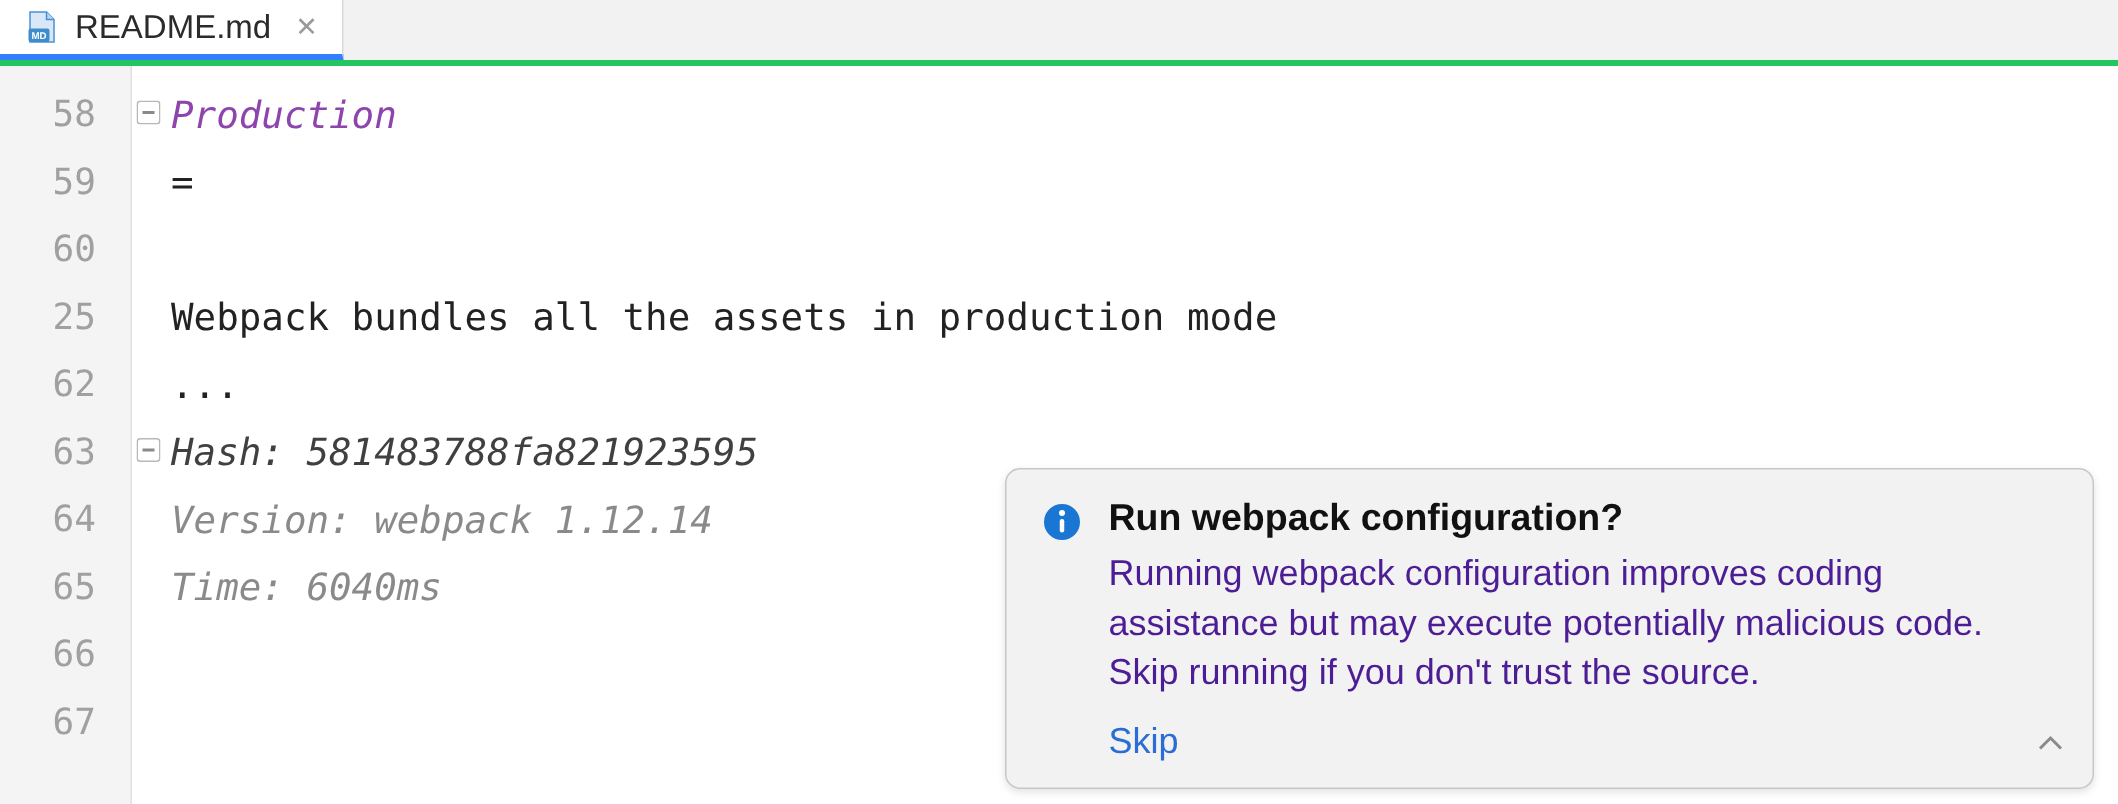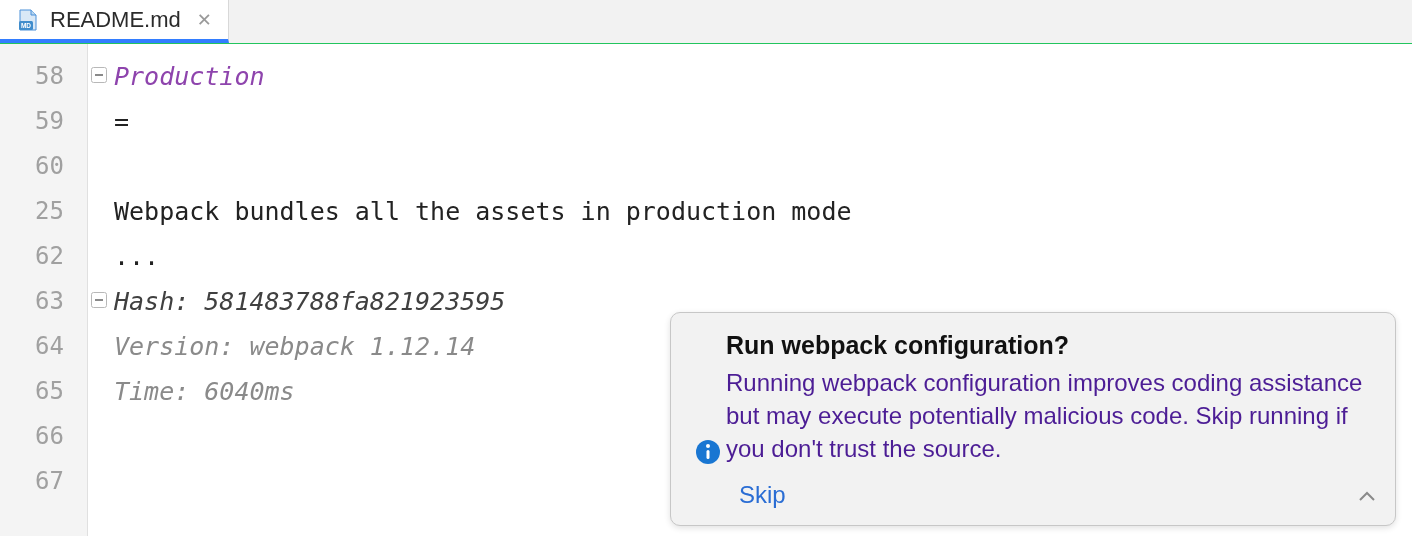--- a/index.html
+++ b/index.html
@@ -1,20 +1,20 @@
 <!DOCTYPE html>
 <html><head>
 <meta charset="utf-8">
 <style>
   * { box-sizing: border-box; margin: 0; padding: 0; }
   html, body { width: 1412px; height: 536px; overflow: hidden; font-family: -apple-system, BlinkMacSystemFont, "Segoe UI", sans-serif; background: #fff; }
   .root { display: flex; flex-direction: column; width: 100%; height: 100%; }
 
   
-  .tabbar { display: flex; align-items: stretch; height: 44px; background: #f2f2f2; border-bottom: 1px solid #22c55e; }
+  .tabbar { display: flex; align-items: stretch; height: 44px; background: #f2f2f2; border-bottom: 4px solid #22c55e; }
   .tab { display: flex; align-items: center; gap: 10px; padding: 0 16px; background: #fff; border-right: 1px solid #d8d8d8; border-bottom: 4px solid #337dff; position: relative; }
   .tab-icon { width: 24px; height: 24px; display: flex; align-items: center; justify-content: center; }
   .tab-label { font-size: 22px; color: #2b2b2b; }
   .tab-close { font-size: 18px; color: #9a9a9a; margin-left: 6px; }
 
   
   .editor { display: flex; flex: 1; position: relative; }
   .gutter { width: 88px; background: #f4f4f4; border-right: 1px solid #e0e0e0; padding-top: 10px; }
   .ln { height: 45px; line-height: 45px; text-align: center; padding-left: 12px; font-family: "Menlo","Consolas","DejaVu Sans Mono",monospace; font-size: 24px; color: #a0a0a0; }
   .fold-col { width: 26px; position: relative; padding-top: 10px; }
@@ -22,21 +22,21 @@
   .code { flex: 1; padding-top: 10px; font-family: "Menlo","Consolas","DejaVu Sans Mono",monospace; font-size: 25px; background: #fff; position: relative; }
   .line { height: 45px; line-height: 45px; white-space: pre; }
   .tok-heading { color: #8e44ad; font-style: italic; }
   .tok-punct { color: #222; }
   .tok-plain { color: #222; }
   .tok-gray { color: #8a8a8a; font-style: italic; }
   .tok-gray-b { color: #404040; font-style: italic; }
 
   
   .balloon { position: absolute; right: 16px; bottom: 10px; width: 726px; background: #f2f2f2; border: 1px solid #c7c7c7; border-radius: 10px; padding: 18px 24px 16px 24px; box-shadow: 0 2px 6px rgba(0,0,0,0.12); }
-  .balloon-head { display: flex; align-items: flex-end; gap: 5px; }
+  .balloon-head { display: flex; align-items: flex-start; gap: 18px; }
   .balloon-icon { flex: 0 0 auto; width: 26px; height: 26px; margin-top: 4px; }
   .balloon-body { flex: 1; }
   .balloon-title { font-size: 25px; font-weight: 700; color: #111; margin-bottom: 6px; }
   .balloon-msg { font-size: 24px; color: #4c1d95; line-height: 1.38; }
   .balloon-actions { display: flex; align-items: center; gap: 34px; margin-top: 16px; padding-left: 44px; }
   .balloon-link { font-size: 24px; color: #2a6dd4; cursor: pointer; }
   .balloon-caret { position: absolute; right: 18px; bottom: 14px; color: #8a8a8a; }
 </style>
 </head>
 <body>

